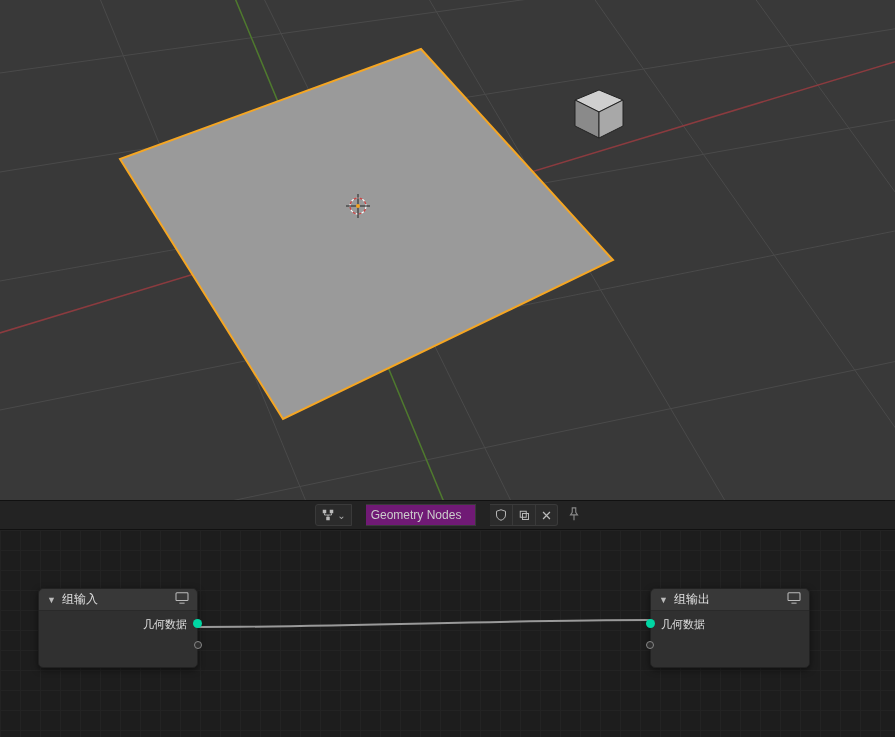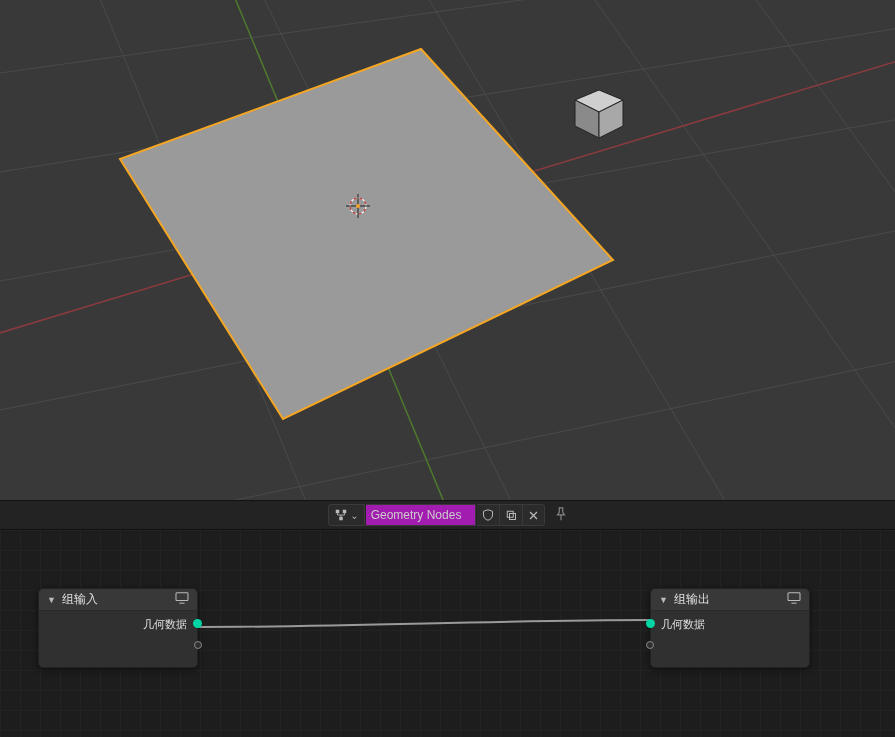--- a/index.html
+++ b/index.html
@@ -43,24 +43,24 @@
     padding: 0 5px;
     margin: 0 1px;
     color: #ccc;
   }
   .tb-btn.left { border-top-right-radius: 0; border-bottom-right-radius: 0; margin-right: 0; }
   .tb-btn.mid  { border-radius: 0; margin-left: 0; margin-right: 0; border-left: none; }
   .tb-btn.right{ border-top-left-radius: 0; border-bottom-left-radius: 0; margin-left: 0; border-left: none; }
   .tb-field {
     width: 110px;
     justify-content: flex-start;
-    background: #a21caf;
+    background: #701a75;
     border-radius: 0;
     border-left: none;
-    margin: 1px;
+    margin: 14px;
   }
   .pin-icon { margin-left: 8px; color: #888; }
 
   
   .node-editor {
     position: relative;
     width: 895px;
     height: 207px;
     background: #1d1d1d;
     background-image:

